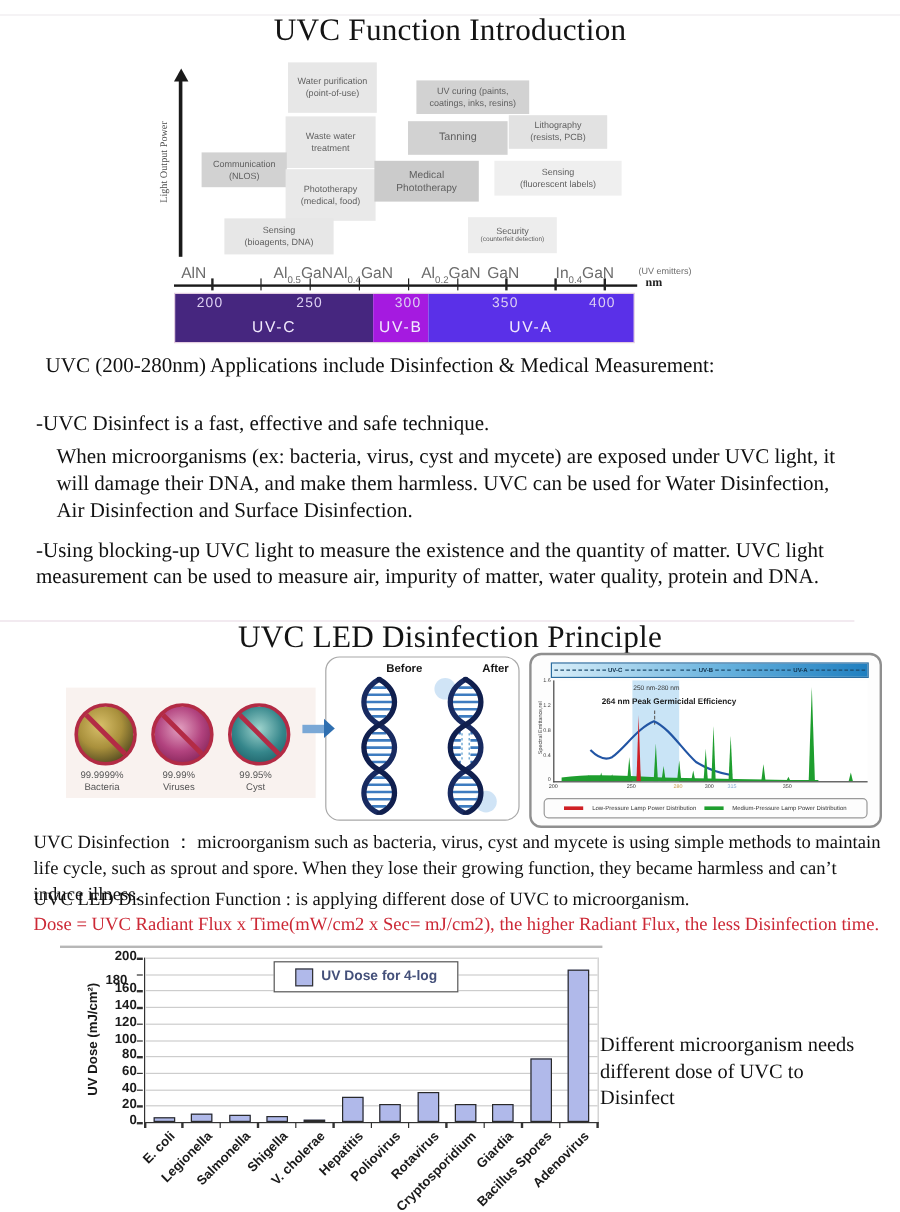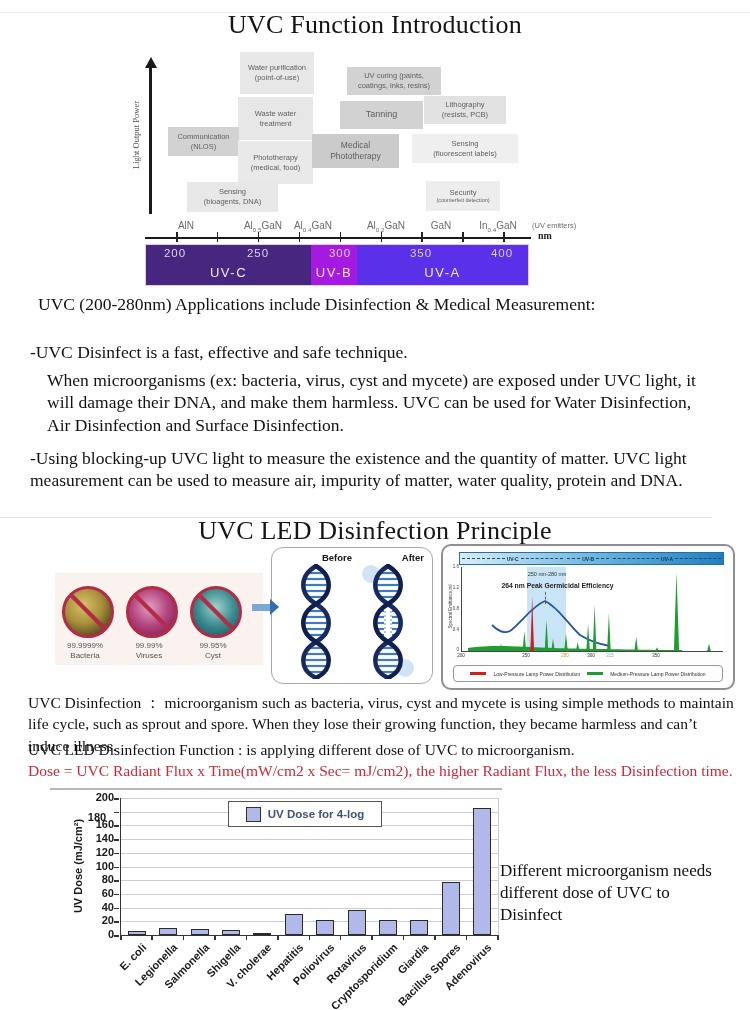--- a/index.html
+++ b/index.html
@@ -17,30 +17,30 @@
   .b0{left:240px;top:52px;width:74px;height:42px;background:#e7e7e7;}
   .b1{left:347px;top:67px;width:94px;height:28px;background:#d2d2d2;}
   .b2{left:238px;top:97px;width:75px;height:43px;background:#e7e7e7;}
   .b3{left:340px;top:101px;width:83px;height:28px;background:#d2d2d2;font-size:9px;}
   .b4{left:424px;top:96px;width:82px;height:28px;background:#e2e2e2;}
   .b5{left:168px;top:127px;width:71px;height:29px;background:#d2d2d2;}
   .b6{left:238px;top:141px;width:75px;height:43px;background:#e9e9e9;}
   .b7{left:312px;top:134px;width:87px;height:34px;background:#cbcbcb;font-size:8.5px;}
   .b8{left:412px;top:134px;width:106px;height:29px;background:#efefef;}
   .b9{left:187px;top:182px;width:91px;height:30px;background:#e7e7e7;}
-  .b10{left:390px;top:181px;width:74px;height:30px;background:#ededed;margin-left:36px;}
+  .b10{left:390px;top:181px;width:74px;height:30px;background:#ededed;}
   .tiny-sub{font-size:5.5px;}
   .yaxis-line{left:149px;top:66px;width:3px;height:148px;background:#1a1a1a;}
   .yaxis-arrow{left:144.5px;top:57px;width:0;height:0;border-left:6px solid transparent;
                border-right:6px solid transparent;border-bottom:11px solid #1a1a1a;}
   .yaxis-label{left:88px;top:130px;width:96px;text-align:center;font-size:8.5px;color:#4a4a4a;
                transform:rotate(-90deg);transform-origin:center;}
   
-  .mat{position:absolute;top:220px;width:70px;margin-left:-35px;text-align:center;
-       font-size:10px;color:#6b6b6b;font-family:"Liberation Sans",sans-serif;}
+  .mat{position:absolute;top:220px;width:70px;margin-left:-35px;
+       font-size:13px;color:#6b6b6b;font-family:"Liberation Sans",sans-serif;}
   .mat sub{font-size:.62em;}
   .m0{left:186px;} .m1{left:263px;} .m2{left:313px;} .m3{left:386px;} .m4{left:441px;} .m5{left:498px;}
   .emitters{left:532px;top:221px;font-size:7.5px;color:#6b6b6b;font-family:"Liberation Sans",sans-serif;}
   .nm-axis{left:145px;top:237px;width:386px;height:2px;background:#1a1a1a;}
   .nm-unit{left:538px;top:230px;font-size:10px;font-weight:bold;font-family:Liberation Serif, serif;color:#222;}
   .spec-tick{position:absolute;top:232px;width:1.5px;height:10px;background:#222;}
   .specbar{left:145px;top:244px;width:382px;height:40px;display:flex;border:1px solid #e3cde0;box-sizing:content-box;}
   .seg{position:relative;height:100%;}
   .seg-label{position:absolute;bottom:5px;left:0;right:0;text-align:center;color:#f2eafd;
              font-family:"Liberation Sans",sans-serif;font-size:13px;letter-spacing:1.5px;}

